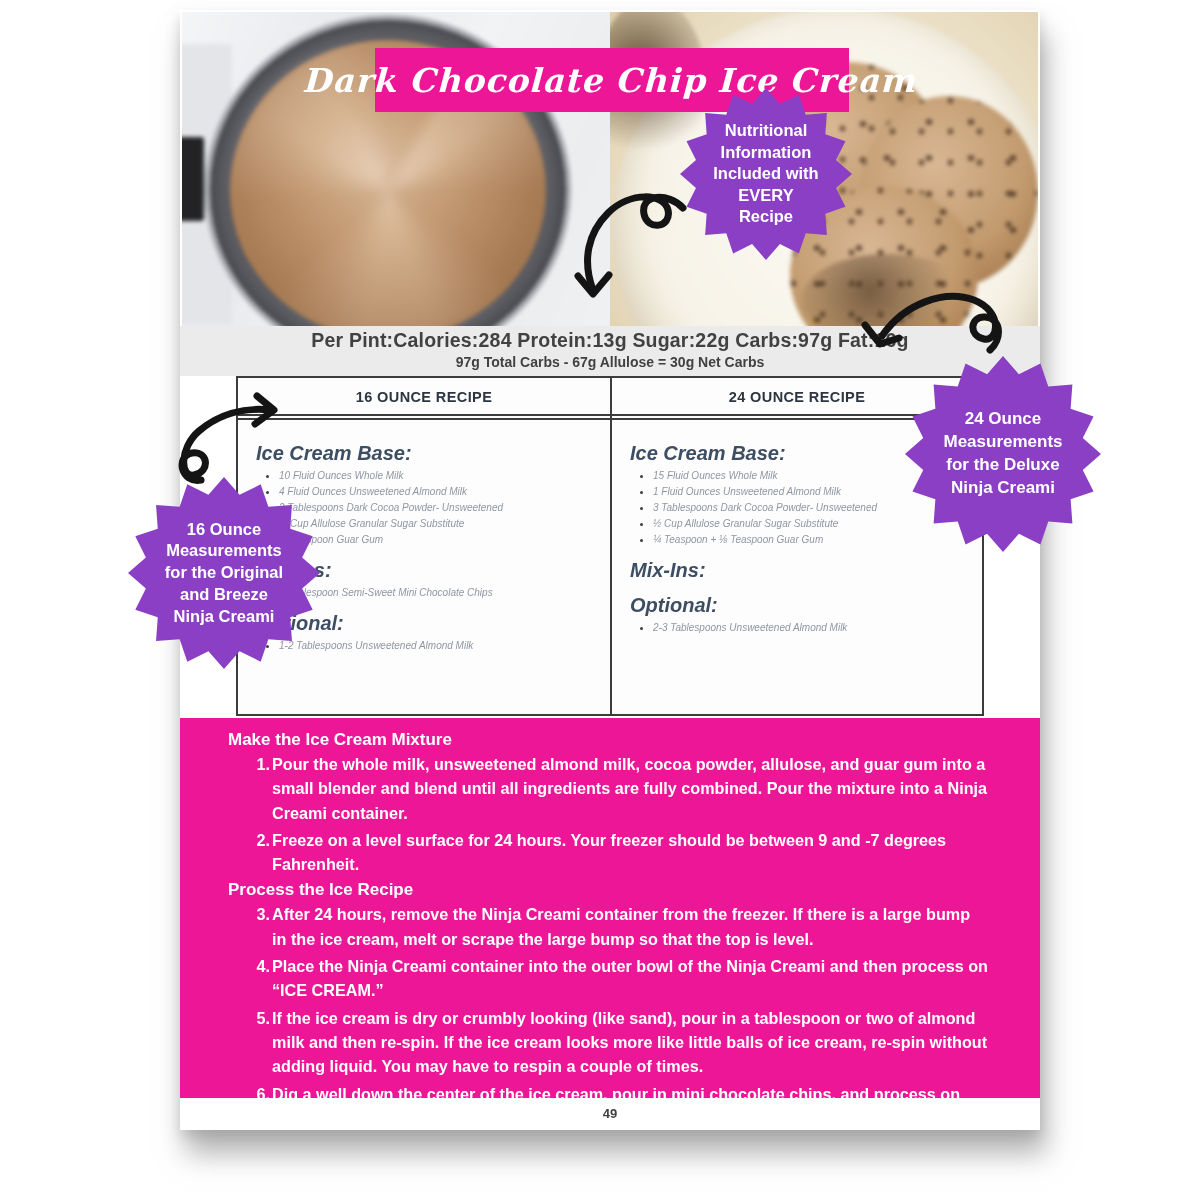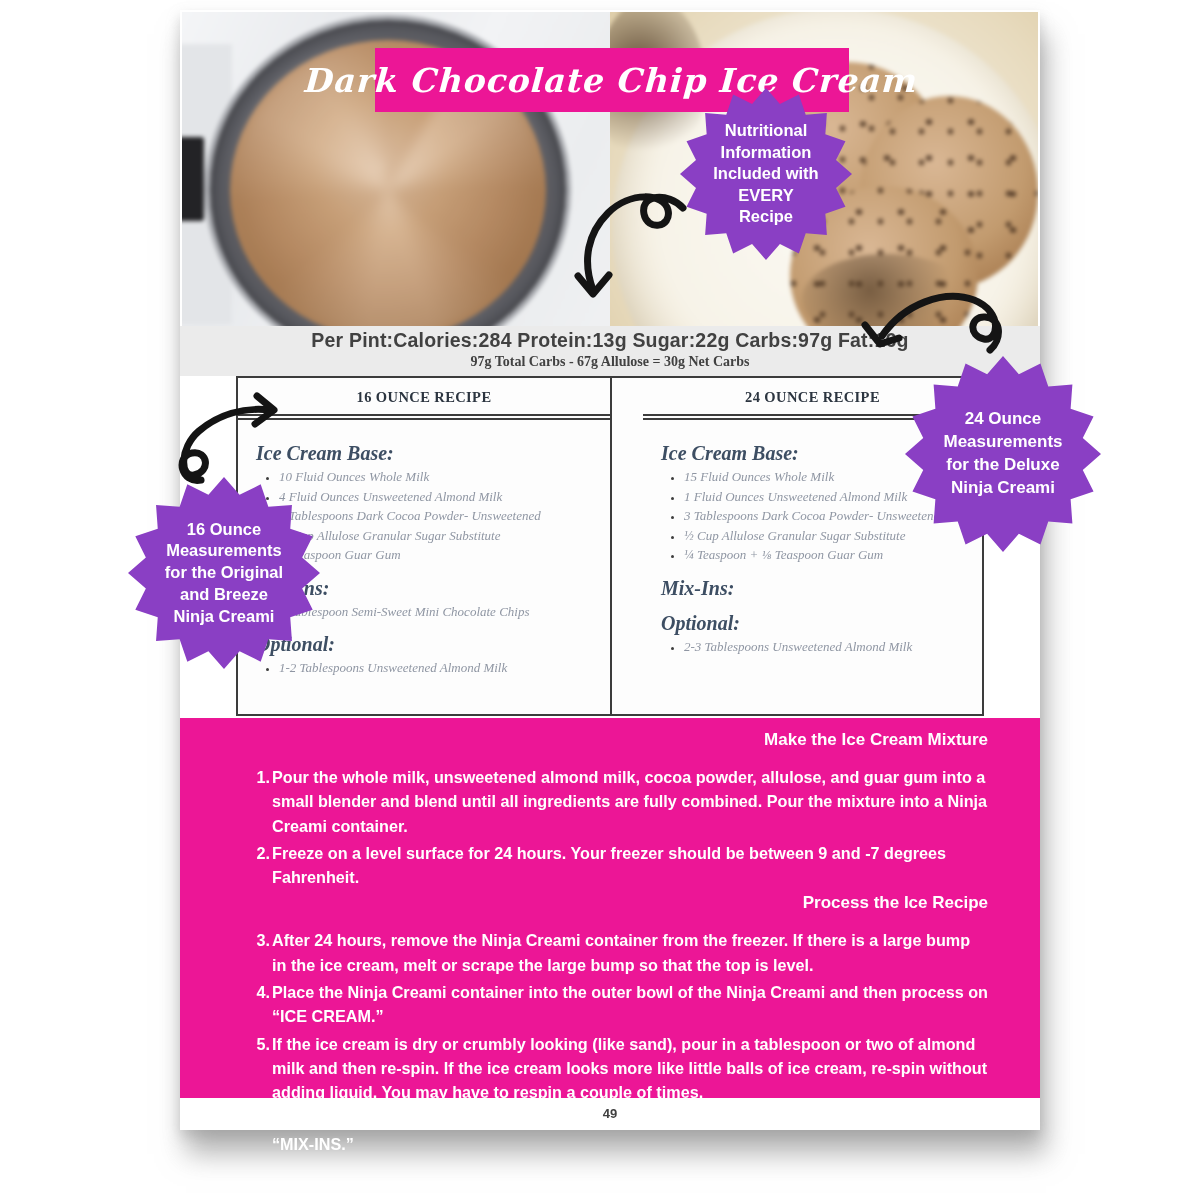--- a/index.html
+++ b/index.html
@@ -60,40 +60,40 @@
   
   .title-banner{position:absolute;left:193px;top:36px;width:474px;height:64px;background:var(--pink);
      display:flex;align-items:center;justify-content:center;z-index:5;}
   .title-banner span{color:#fff;font-family:"DejaVu Serif", serif;font-style:italic;font-weight:bold;
      font-size:33px;letter-spacing:1px;white-space:nowrap;transform:skewX(-4deg);}
 
   
   .nutrition-strip{position:absolute;left:0;top:316px;width:100%;height:50px;background:var(--strip-gray);
      text-align:center;padding-top:3px;}
   .nut1{font-weight:bold;font-size:19.5px;color:var(--text-dark);letter-spacing:.2px;}
-  .nut2{font-weight:bold;font-size:14px;color:var(--text-dark);margin-top:2px;font-family:Liberation Serif, serif;}
+  .nut2{font-weight:bold;font-size:14px;color:var(--text-dark);margin-top:2px;}
 
   
   .recipe-table{position:absolute;left:56px;top:366px;width:748px;height:340px;
      border:2px solid var(--table-border);display:flex;background:#fdfdfd;}
-  .col{width:50%;font-family:Liberation Serif, serif;}
-  .col-right{border-left:2px solid var(--table-border);padding-left:31px;}
+  .col{width:50%;}
+  .col-right{border-left:2px solid var(--table-border);}
   .col-header{height:42px;line-height:38px;text-align:center;font-weight:bold;font-size:14.5px;
      color:#2c3540;letter-spacing:.4px;border-bottom:6px double var(--table-border);}
   .col-body{padding:10px 14px 0 18px;}
   .sec-heading{font-style:italic;font-weight:bold;color:var(--heading-navy);font-size:20px;margin-top:12px;}
   .ing-list{margin:2px 0 3px 0;padding-left:23px;list-style:disc;}
-  .ing-list li{font-style:italic;color:var(--ingredient-gray);font-size:13px;line-height:1.5;}
+  .ing-list li{font-style:italic;color:var(--ingredient-gray);font-size:10px;line-height:1.5;}
   .ing-list li::marker{color:#3e3e3e;font-size:11px;}
 
   
   .instructions{position:absolute;left:0;top:708px;width:100%;height:380px;background:var(--pink);
      color:#fff;padding:8px 52px 0 48px;}
-  .ins-title{text-align:right;font-weight:bold;font-size:17px;margin:4px 0 2px;}
-  .steps{list-style:none;margin:15px 0 4px;padding-left:22px;}
+  .ins-title{text-align:left;font-weight:bold;font-size:17px;margin:4px 0 2px;}
+  .steps{list-style:none;margin:2px 0 4px;padding-left:22px;}
   .steps li{position:relative;padding-left:22px;font-weight:bold;font-size:16.2px;line-height:1.5;
      counter-increment:step;margin-bottom:3px;}
   .steps li::before{content:counter(step) ".";position:absolute;left:0;width:20px;text-align:right;}
 
   
   .footer{position:absolute;left:0;bottom:0;width:100%;height:32px;text-align:center;
      font-weight:bold;font-size:13px;color:#404040;padding-top:8px;}
 
   
   .badge{position:absolute;background:var(--purple);color:#fff;display:flex;align-items:center;

